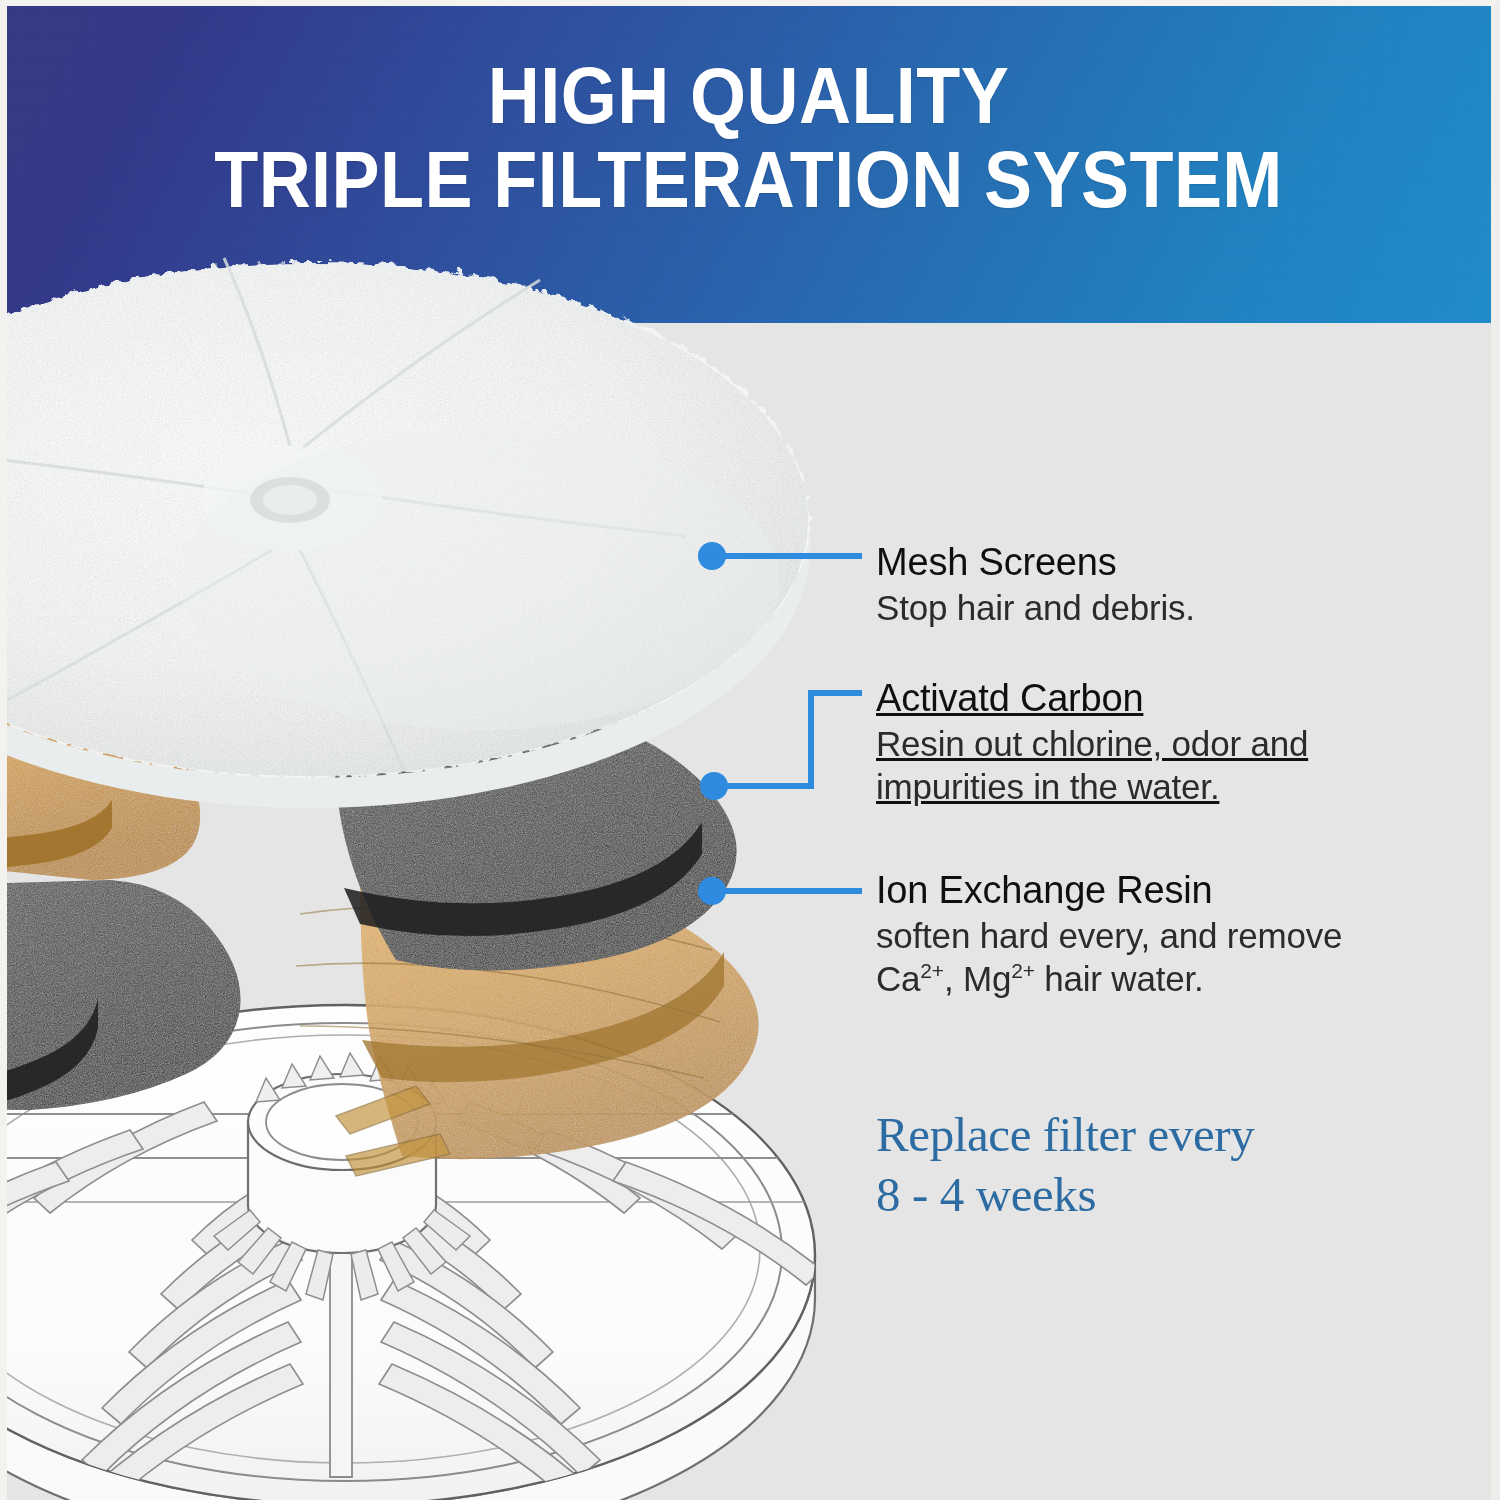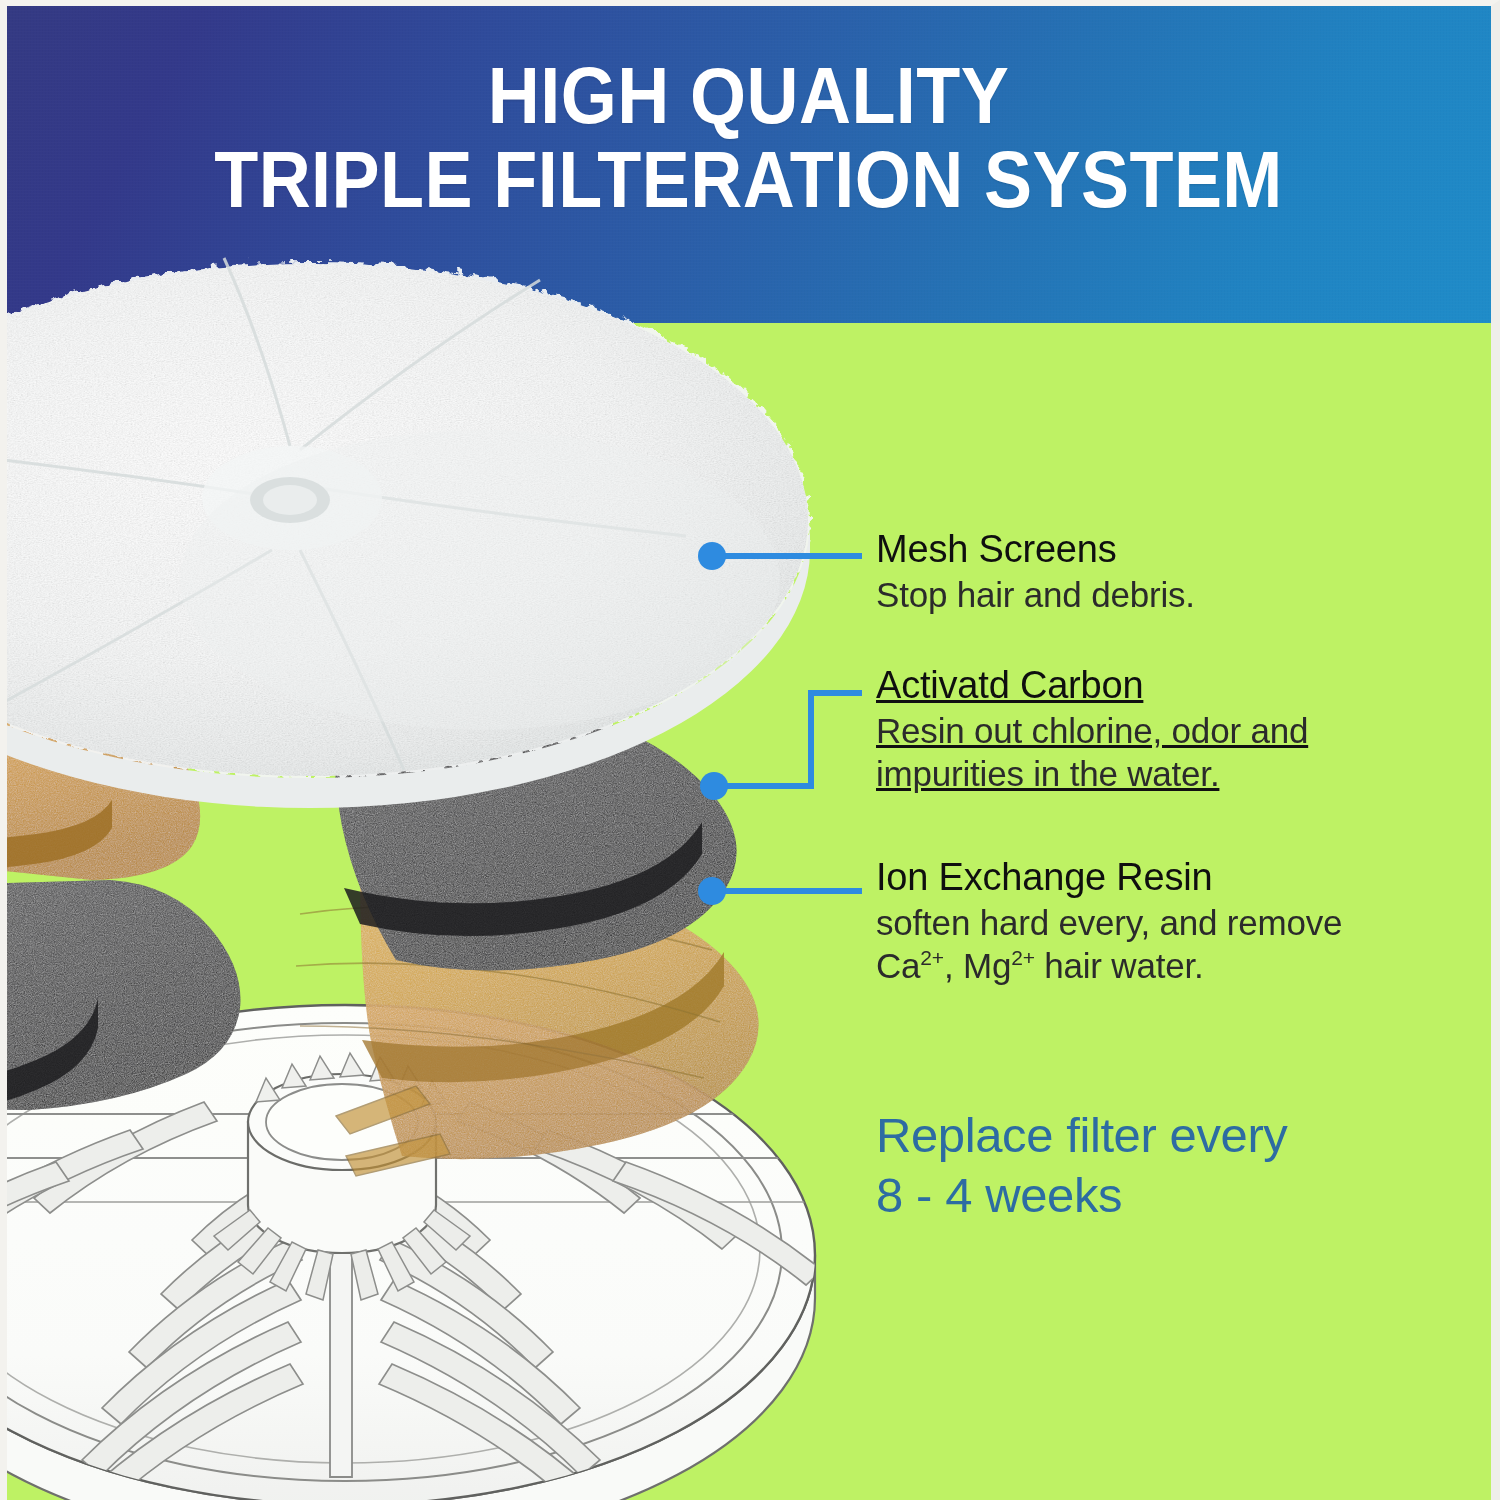--- a/index.html
+++ b/index.html
@@ -10,21 +10,21 @@
   body {
     font-family: "Liberation Sans", sans-serif;
   }
 
   
   #page {
     position: relative;
     width: 1500px;
     height: 1500px;
     overflow: hidden;
-    background: #bef264;
+    background: #e5e5e5;
   }
 
   
   #page-edge {
     position: absolute;
     inset: 0;
     border-left: 7px solid #f3f2ee;
     border-top: 6px solid #f4f3ef;
     border-right: 9px solid #efeeea;
     box-sizing: border-box;
@@ -109,20 +109,21 @@
     height: 1500px;
     z-index: 12;
     pointer-events: none;
   }
 
   .callout-text {
     position: absolute;
     z-index: 15;
     color: #111111;
     pointer-events: auto;
+    margin-top: 13px;
   }
   .callout-title {
     font-size: 38px;
     line-height: 44px;
     font-weight: 400;
     color: #0f0f0f;
     letter-spacing: -.2px;
     white-space: nowrap;
   }
   .callout-desc {
@@ -450,19 +451,19 @@
   </div>
 
   <div class="callout-text" id="callout-3">
     <div class="callout-title">Ion Exchange Resin</div>
     <div class="callout-desc">
       <div>soften hard every, and remove</div>
       <div id="ion-line"><span>Ca</span><sup>2+</sup><span>, Mg</span><sup>2+</sup><span> hair water.</span></div>
     </div>
   </div>
 
-  <div id="replace-note" style="color: rgb(45, 108, 162);">
+  <div id="replace-note" style="color: rgb(45, 108, 162); font-family: Liberation Serif, serif;">
     <span>Replace filter every</span>
     <span>8 - 4 weeks</span>
   </div>
 
   <div id="page-edge"></div>
 </div>
 
 </body></html>

